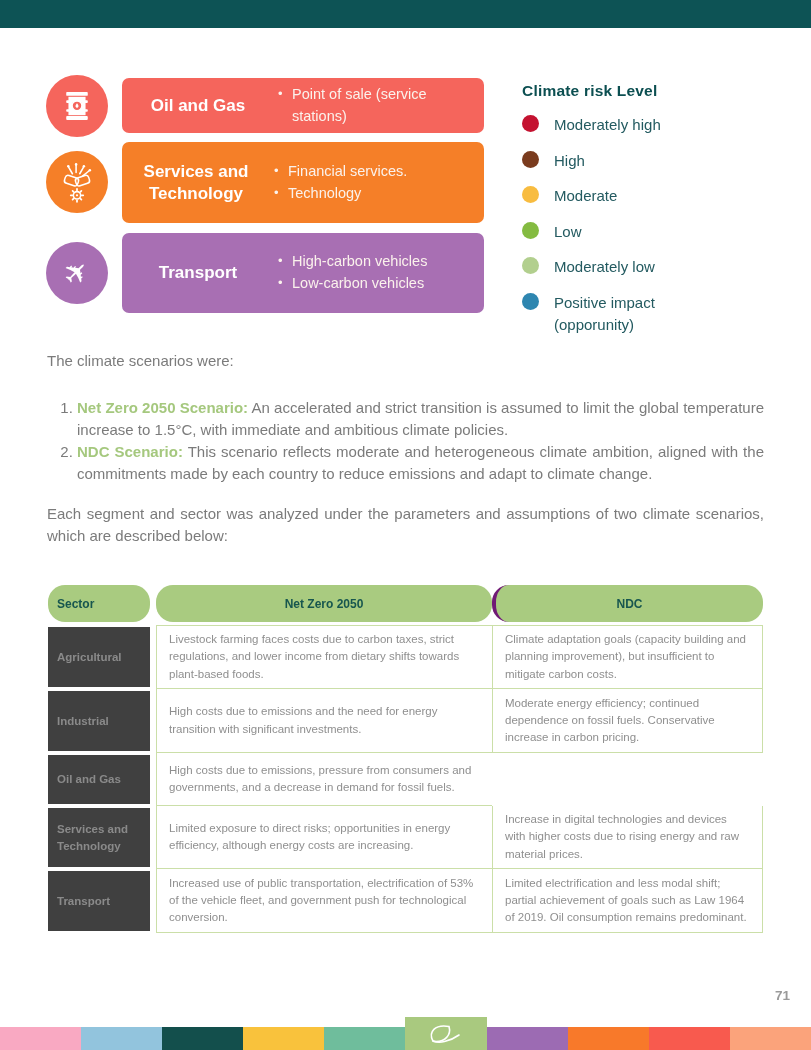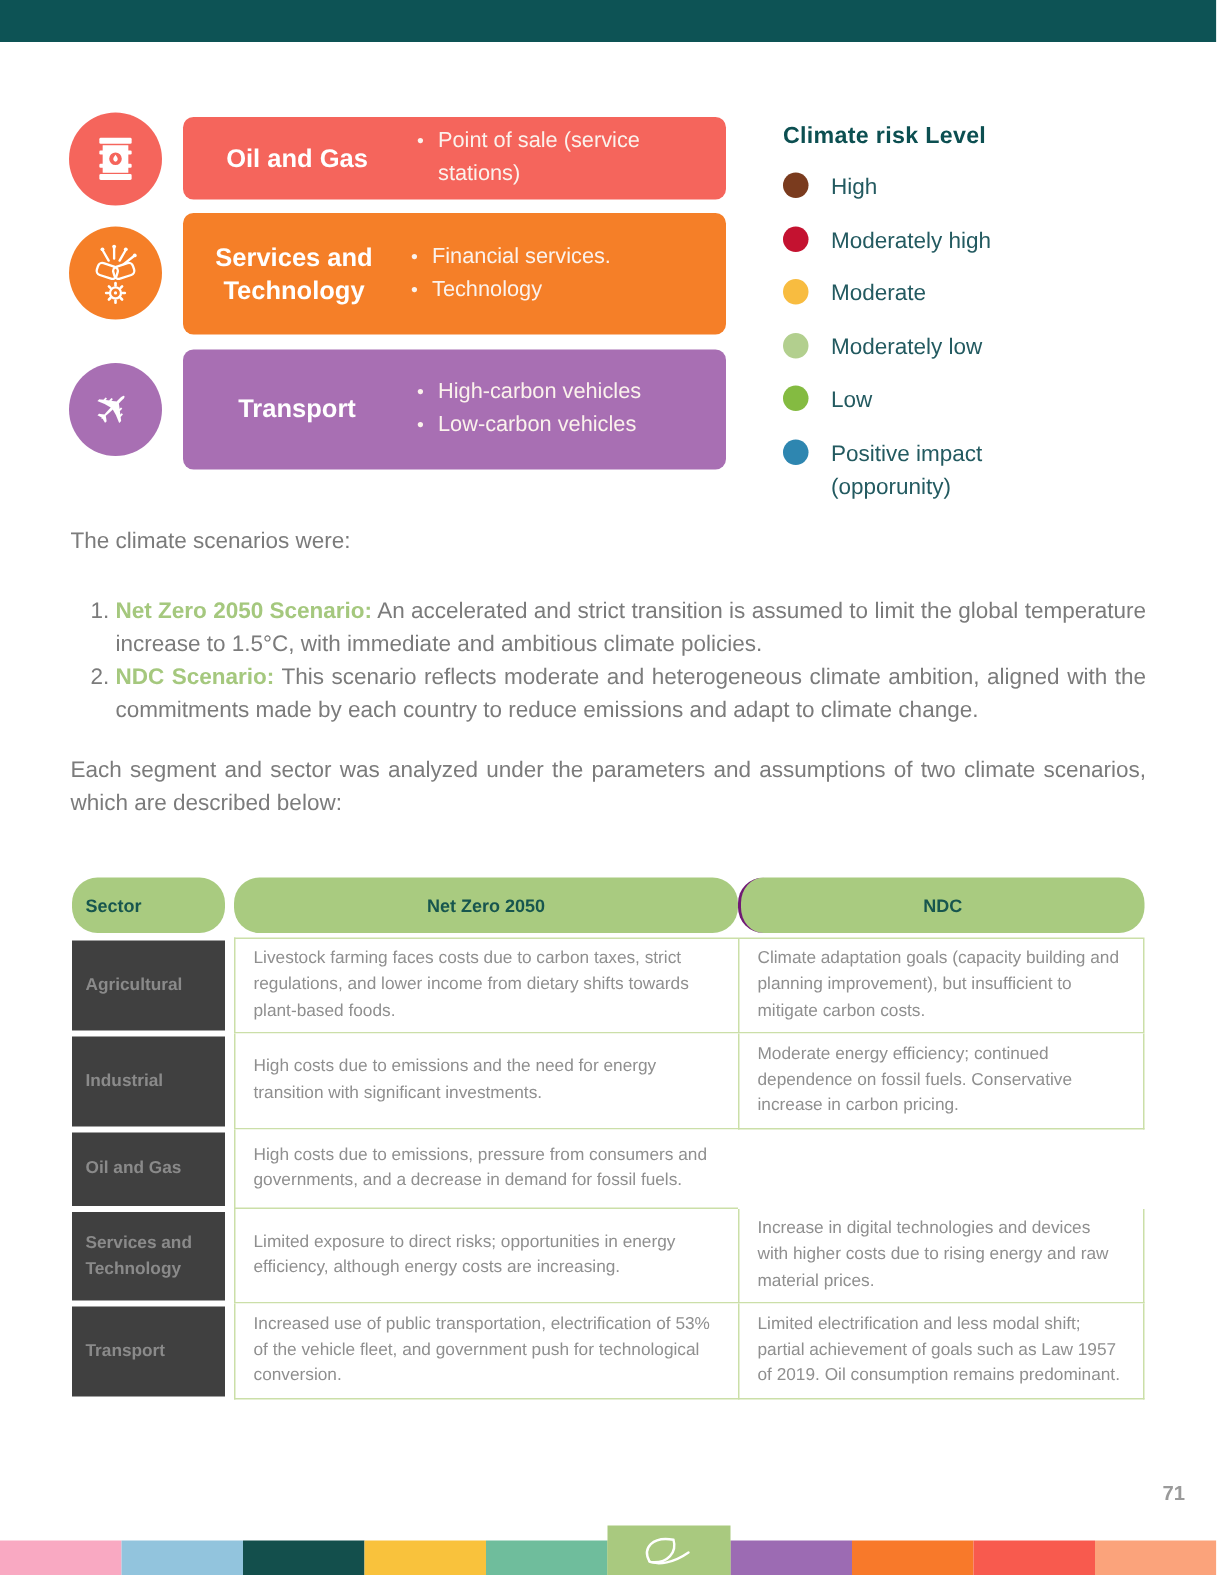--- a/index.html
+++ b/index.html
@@ -33,21 +33,21 @@
   .justify{text-align:justify;}
 
   
   .riskTable{position:absolute;left:48px;top:585px;width:715px;}
   .t-head{display:flex;height:37px;margin-bottom:3px;}
   .t-head .hc{background:#a9cb80;color:#17564e;font-weight:bold;font-size:12px;
               display:flex;align-items:center;border-radius:17px;}
   .hc.sector{width:102px;padding-left:9px;box-sizing:border-box;}
   .hgap{width:6px;background:#fff;}
   .hc.nz{width:336px;justify-content:center;}
-  .hc.ndc{width:271px;justify-content:center;border-left:2px solid #701a75;box-sizing:border-box;}
+  .hc.ndc{width:271px;justify-content:center;border-left:4px solid #701a75;box-sizing:border-box;}
   .trow{display:flex;}
   .sc{width:102px;background:#404040;margin:2px 0;display:flex;align-items:center;
       color:#8a8a8a;font-weight:bold;font-size:11.5px;line-height:1.4;
       padding-left:9px;padding-right:6px;box-sizing:border-box;}
   .cgap{width:6px;}
   .cc{display:flex;align-items:center;color:#8f8f8f;font-size:11.5px;line-height:1.5;
       padding:6px 12px;box-sizing:border-box;background:#fff;border-bottom:1px solid #cbdfa8;}
   .cc.nz{width:336px;border-left:1px solid #cbdfa8;}
   .cc.ndc{width:271px;border-left:1px solid #cbdfa8;border-right:1px solid #cbdfa8;}
   .trow.first .cc{border-top:1px solid #cbdfa8;}
@@ -128,38 +128,38 @@
     <div class="card-title">Transport</div>
     <ul class="card-bullets">
       <li>High-carbon vehicles</li>
       <li>Low-carbon vehicles</li>
     </ul>
   </div>
 
   <div class="legend">
     <div class="legend-title">Climate risk Level</div>
     <div class="legend-item">
+      <span class="legend-dot" style="background-color: rgb(196, 18, 48);"></span>
+      <span class="legend-label">Moderately high</span>
+    </div>
+    <div class="legend-item">
       <span class="legend-dot" style="background-color: rgb(122, 59, 30);"></span>
       <span class="legend-label">High</span>
     </div>
     <div class="legend-item">
-      <span class="legend-dot" style="background-color: rgb(196, 18, 48);"></span>
-      <span class="legend-label">Moderately high</span>
-    </div>
-    <div class="legend-item">
       <span class="legend-dot" style="background-color: rgb(248, 188, 64);"></span>
       <span class="legend-label">Moderate</span>
     </div>
     <div class="legend-item">
+      <span class="legend-dot" style="background-color: rgb(132, 187, 65);"></span>
+      <span class="legend-label">Low</span>
+    </div>
+    <div class="legend-item">
       <span class="legend-dot" style="background-color: rgb(178, 207, 142);"></span>
       <span class="legend-label">Moderately low</span>
-    </div>
-    <div class="legend-item">
-      <span class="legend-dot" style="background-color: rgb(132, 187, 65);"></span>
-      <span class="legend-label">Low</span>
     </div>
     <div class="legend-item">
       <span class="legend-dot" style="background-color: rgb(46, 134, 176);"></span>
       <span class="legend-label" style="max-width:160px;">Positive impact (opporunity)</span>
     </div>
   </div>
 
   <p class="para" style="top:350px;">The climate scenarios were:</p>
 
   <ol class="scenario-list">
@@ -218,21 +218,21 @@
         </div>
     </div>
 
     <div class="trow" style="height:64px;">
       <div class="sc">Transport</div>
       <div class="cgap"></div>
       <div class="cc nz">
           <span>Increased use of public transportation, electrification of 53% of the vehicle fleet, and government push for technological conversion.</span>
         </div>
       <div class="cc ndc">
-          <span>Limited electrification and less modal shift; partial achievement of goals such as Law 1957 of 2019. Oil consumption remains predominant.</span>
+          <span>Limited electrification and less modal shift; partial achievement of goals such as Law 1964 of 2019. Oil consumption remains predominant.</span>
         </div>
     </div>
   </div>
 
   <div class="page-number">71</div>
 
   <div class="footer-bar">
     <div class="seg" style="background-color: rgb(249, 169, 194);"></div>
     <div class="seg" style="background-color: rgb(146, 196, 221);"></div>
     <div class="seg" style="background-color: rgb(19, 79, 76);"></div>

